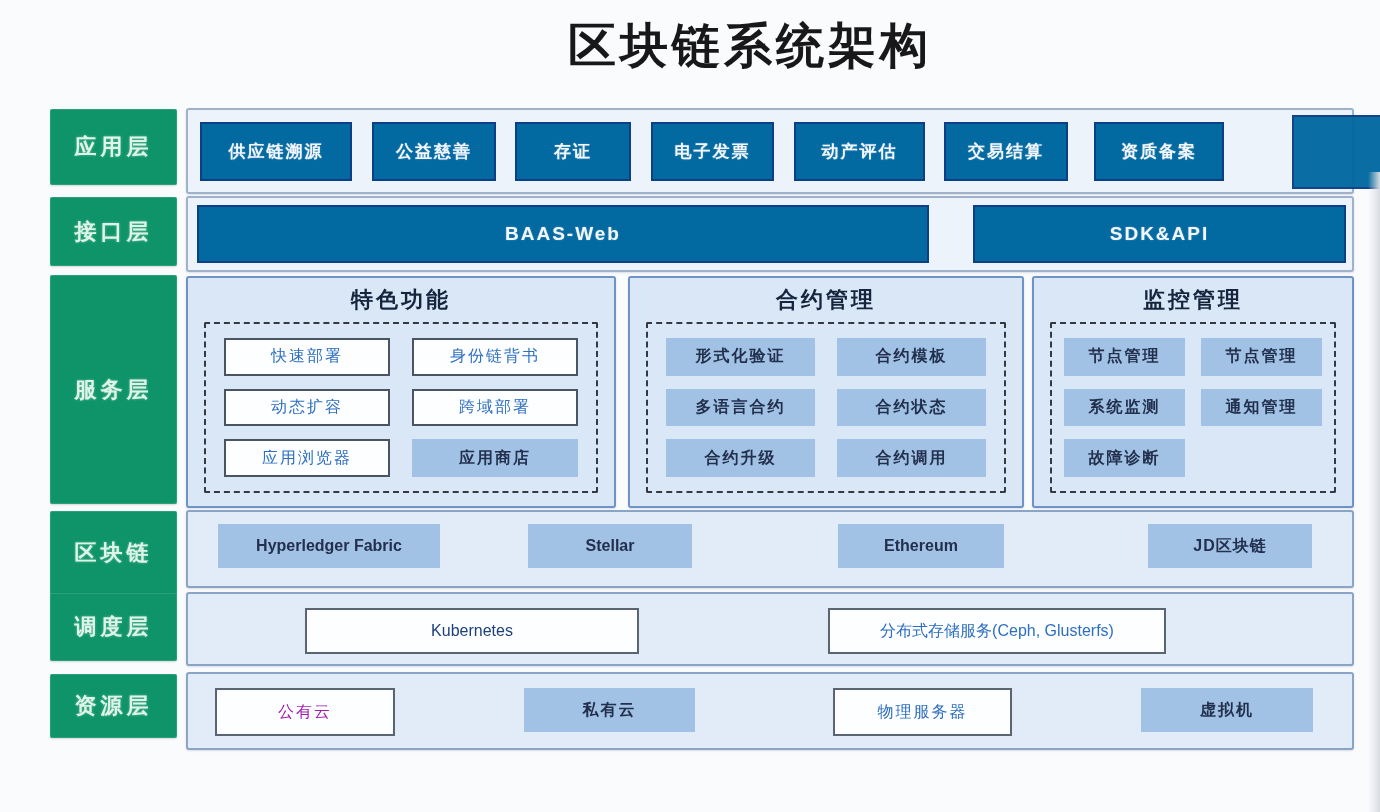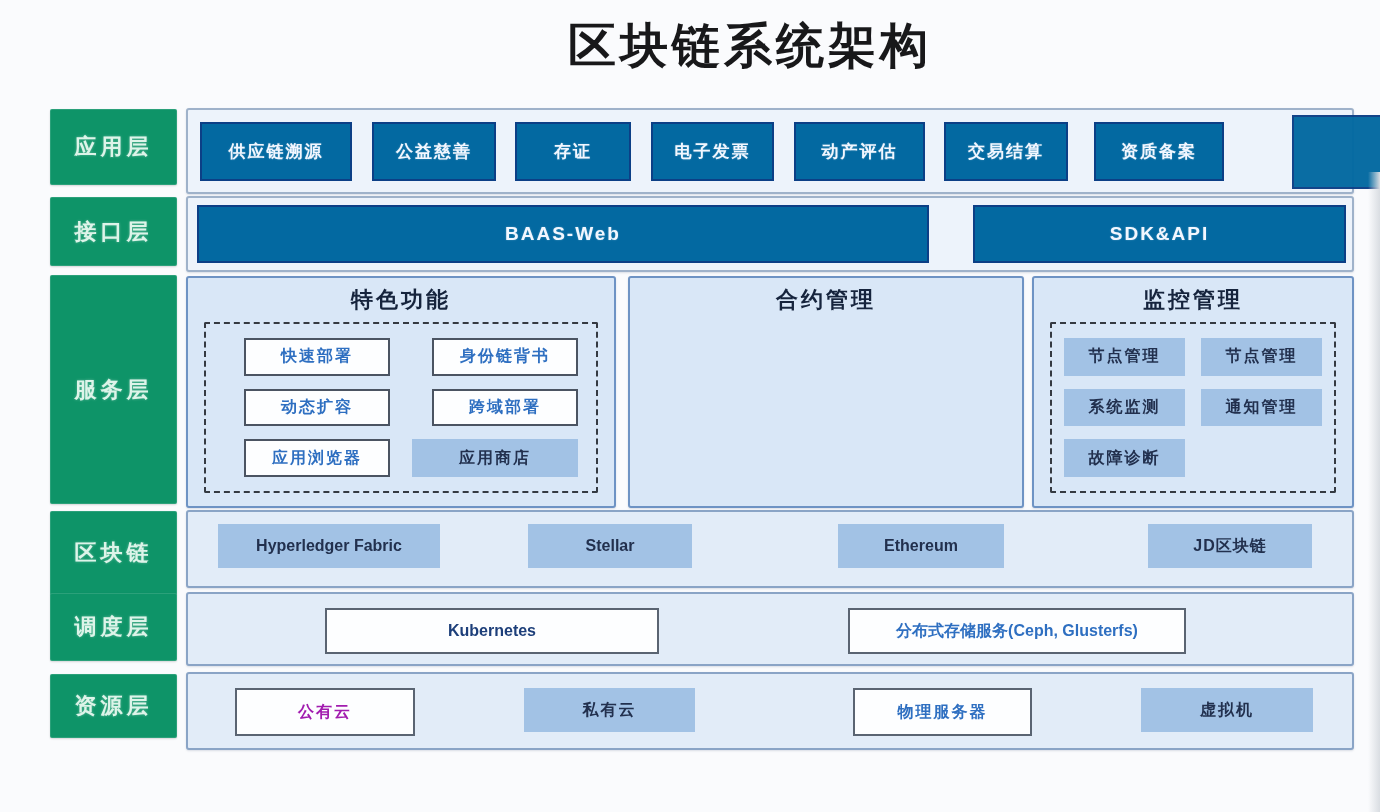--- a/index.html
+++ b/index.html
@@ -43,22 +43,22 @@
   .chip-fill{
     position:absolute;
     background:#a2c2e5;
     color:#22304e;font-weight:bold;font-size:16px;letter-spacing:2px;
     display:flex;align-items:center;justify-content:center;
   }
   .chip-line{
     position:absolute;
     background:#fdfeff;
     border:2px solid #4b5462;
-    color:#2e6fc1;font-weight:bold;font-size:16px;letter-spacing:2px;
-    display:flex;align-items:center;justify-content:center;margin-left:20px;
+    color:#2e6fc1;font-weight:normal;font-size:16px;letter-spacing:2px;
+    display:flex;align-items:center;justify-content:center;
   }
   .group{
     position:absolute;
     background:#d9e7f7;
     border:2px solid #6e93c4;
     border-radius:3px;
     box-shadow:0 1px 2px rgba(70,90,120,.18);
   }
   .group-title{
     position:absolute;top:7px;left:0;right:0;
@@ -115,20 +115,28 @@
     <div class="chip-line">身份链背书</div>
     <div class="chip-line">动态扩容</div>
     <div class="chip-line">跨域部署</div>
     <div class="chip-line">应用浏览器</div>
     <div class="chip-fill">应用商店</div>
   </div>
 </div>
 
 <div class="group" style="left:628px;top:276px;width:392px;height:228px;">
   <div class="group-title">合约管理</div>
+  <div class="group-dash">
+    <div class="chip-fill">形式化验证</div>
+    <div class="chip-fill">合约模板</div>
+    <div class="chip-fill">多语言合约</div>
+    <div class="chip-fill">合约状态</div>
+    <div class="chip-fill">合约升级</div>
+    <div class="chip-fill">合约调用</div>
+  </div>
 </div>
 
 <div class="group" style="left:1032px;top:276px;width:318px;height:228px;">
   <div class="group-title">监控管理</div>
   <div class="group-dash" style="gap:13px 16px;padding:14px 12px;">
     <div class="chip-fill">节点管理</div>
     <div class="chip-fill">节点管理</div>
     <div class="chip-fill">系统监测</div>
     <div class="chip-fill">通知管理</div>
     <div class="chip-fill">故障诊断</div>

